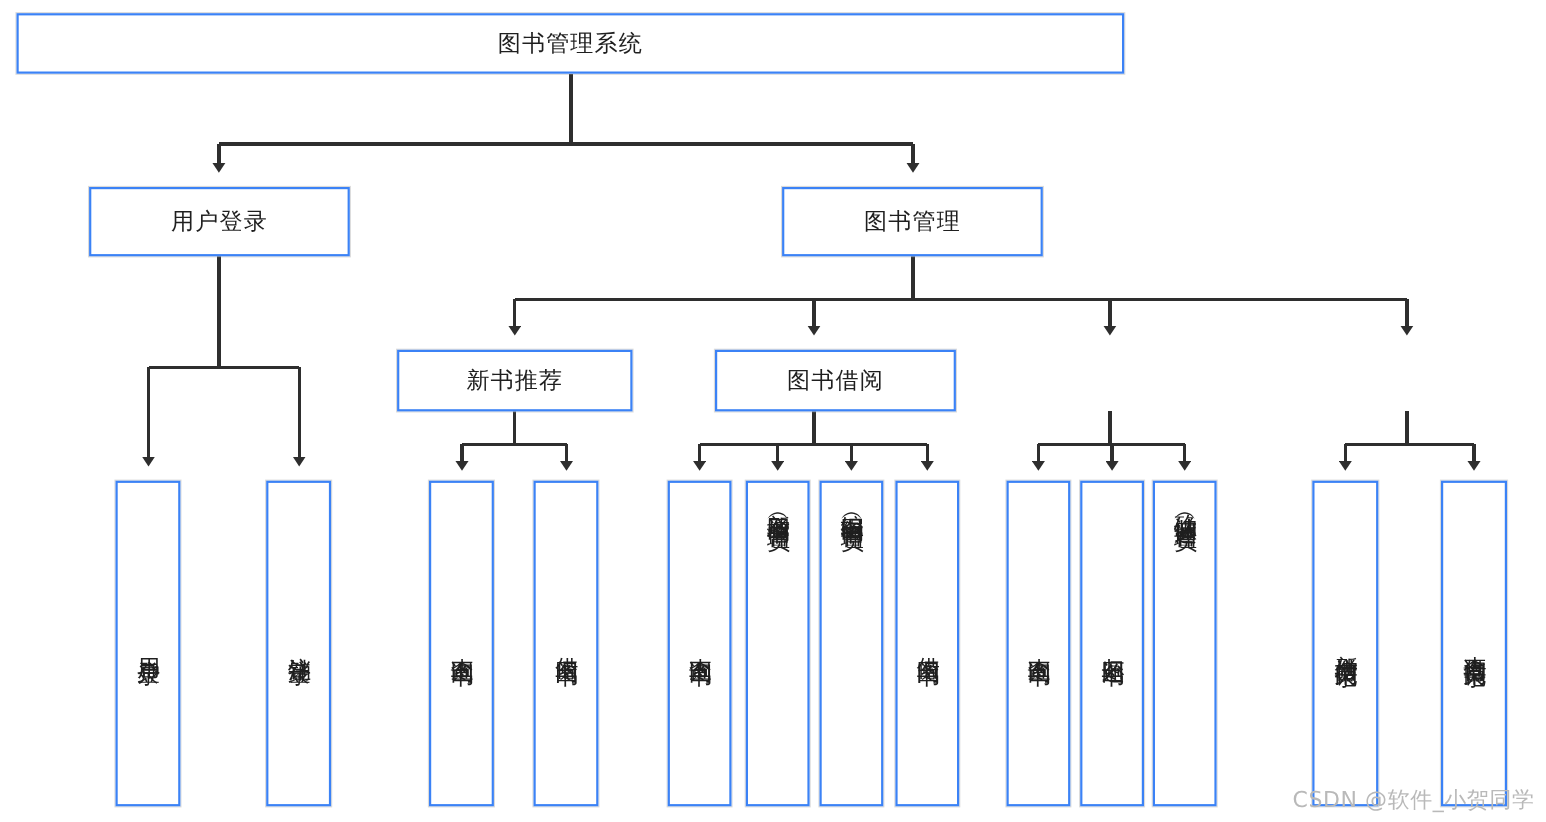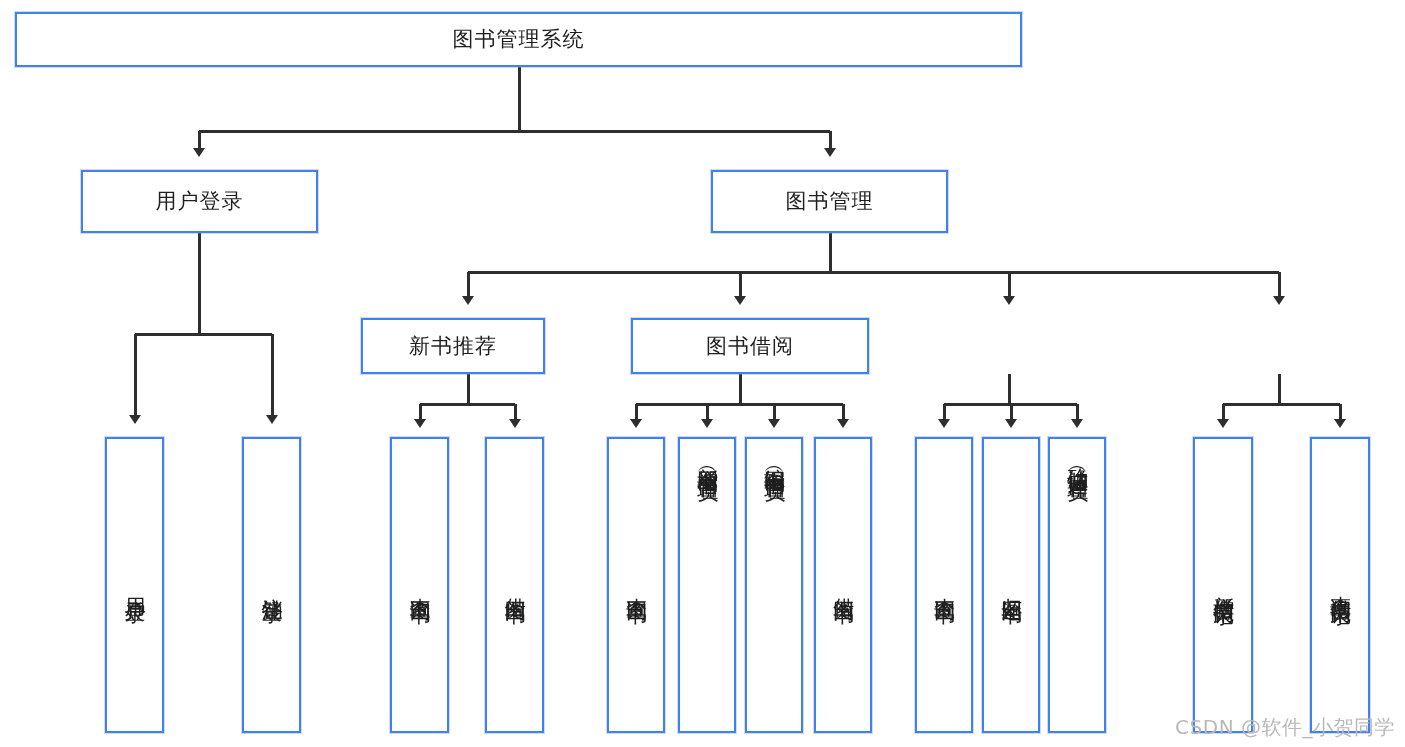--- a/index.html
+++ b/index.html
@@ -134,24 +134,24 @@
     <span class="node-label">图书管理系统</span>
   </div>
 
   <div class="node" style="left:81px; top:170px; width:237px; height:63px;">
     <span class="node-label">用户登录</span>
   </div>
   <div class="node" style="left:711px; top:170px; width:237px; height:63px;text-align:right;">
     <span class="node-label">图书管理</span>
   </div>
 
-  <div class="node" style="left:361px; top:318px; width:184px; height:56px;">
+  <div class="node" style="left:361px; top:318px; width:214px; height:56px;">
     <span class="node-label">新书推荐</span>
   </div>
-  <div class="node" style="left:631px; top:318px; width:238px; height:56px;">
+  <div class="node" style="left:650px; top:318px; width:219px; height:56px;">
     <span class="node-label">图书借阅</span>
   </div>
 
   <div class="node leaf center-v" style="left:105px; top:437px; width:59px; height:296px;">
     <span class="node-label">用户登录</span>
   </div>
   <div class="node leaf center-v" style="left:242px; top:437px; width:59px; height:296px;">
     <span class="node-label">注销登录</span>
   </div>
 

